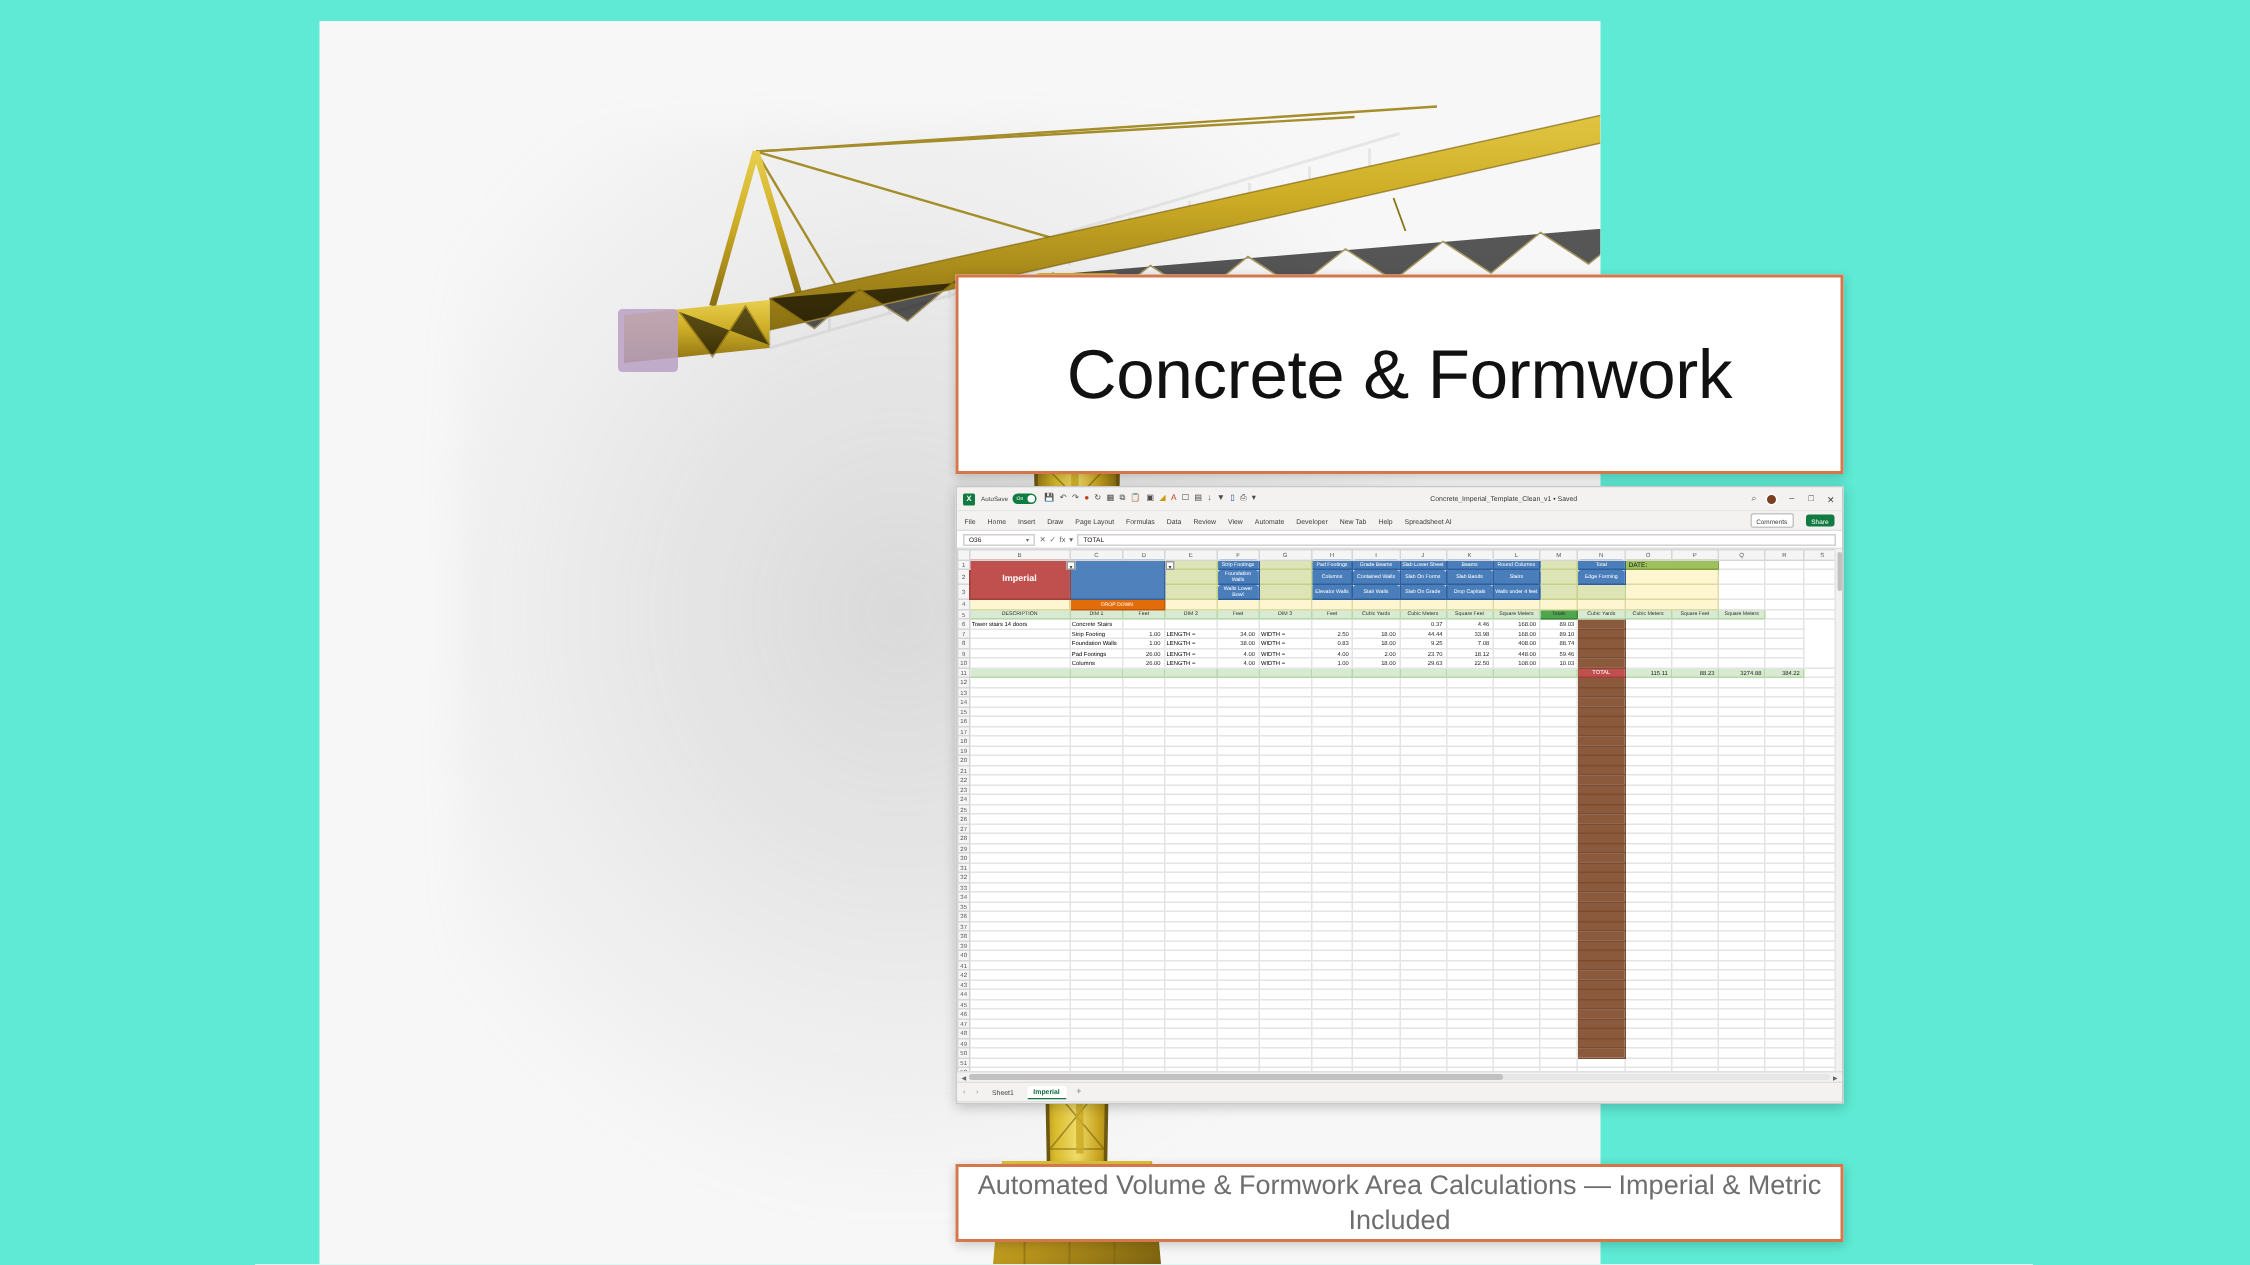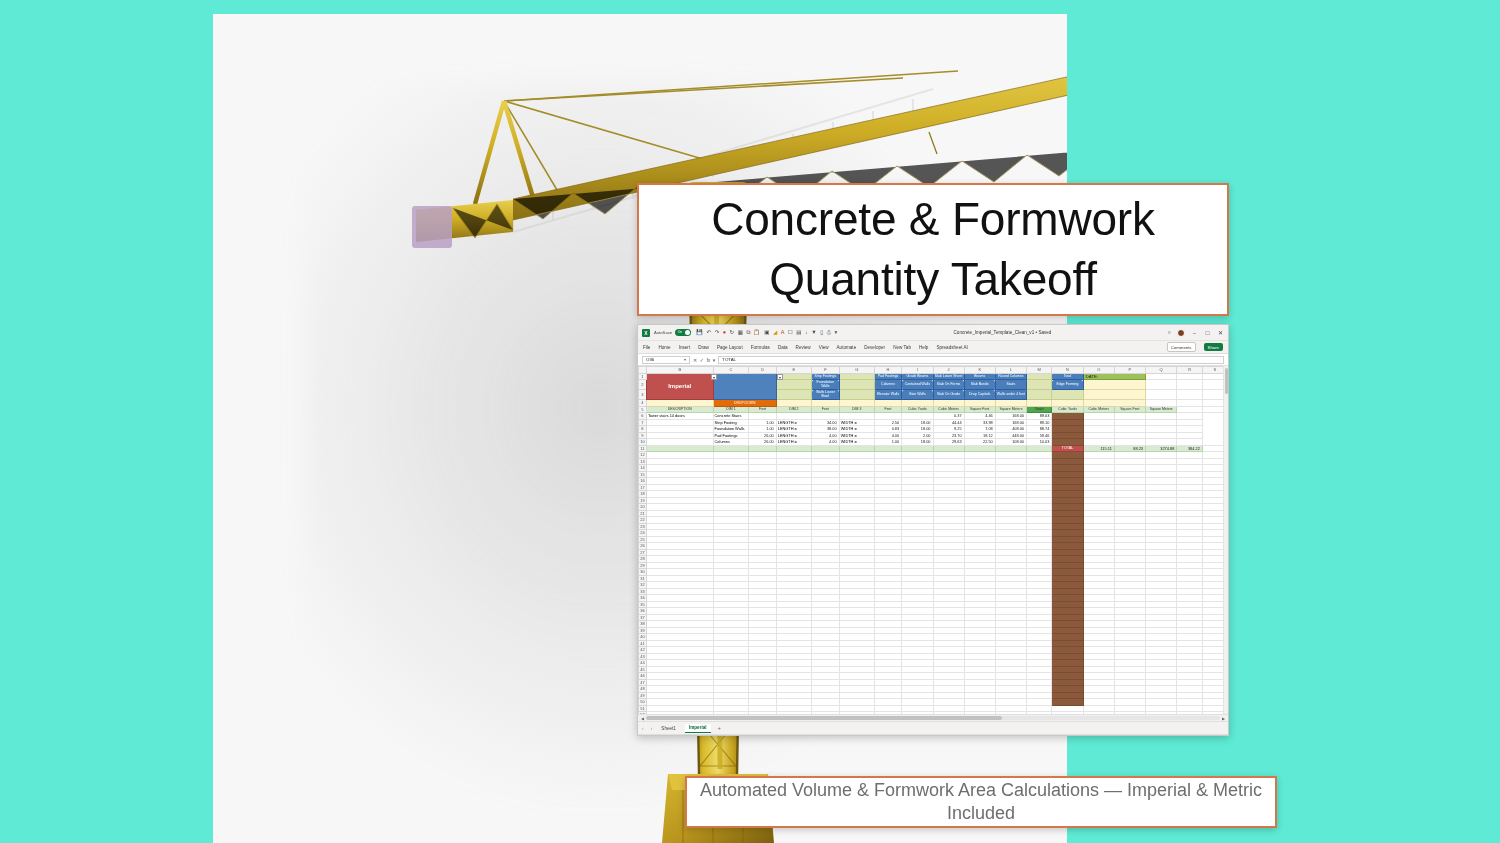--- a/index.html
+++ b/index.html
@@ -51,21 +51,20 @@
     font-size: 46px; line-height: 1.30;
     color: #111111; text-align: center;
     font-weight: 400; letter-spacing: -.2px;
     padding: 0 10px;
   }
   #caption-card {
     left: 637px; top: 776px;
     width: 592px; height: 52px;
     display: flex; align-items: center; justify-content: center;
     z-index: 6;
-    margin-left: 48px;
   }
   #caption-card .caption-text {
     font-size: 18px; line-height: 1.26;
     color: #6e6e6e; text-align: center;
   }
 
   
   #excel {
     position: absolute;
     left: 637px; top: 324px;
@@ -356,21 +355,20 @@
         <path d="M455 760 L555 760 L561 829 L449 829 Z" fill="url(#goldbase)"></path>
         <path d="M455 760 L555 760 L551 776 L459 776 Z" fill="#e2c440" opacity=".9"></path>
         <path d="M470 776 L470 829 M500 776 L500 829 M530 776 L530 829" stroke="#7a600f" stroke-width="1.2" opacity=".5"></path>
       </g>
     </svg>
   </div>
 
   <div class="card" id="title-card">
     <div class="title-text">
       <span>Concrete &amp; Formwork</span><br>
-      <span>Quantity Takeoff</span>
     </div>
   </div>
 
   <div id="excel">
 
     <div class="xl-titlebar">
       <div class="xl-appicon"></div>
       <div class="xl-autosave-lbl">AutoSave</div>
       <div class="xl-toggle">
         <span class="on-lbl">On</span>

